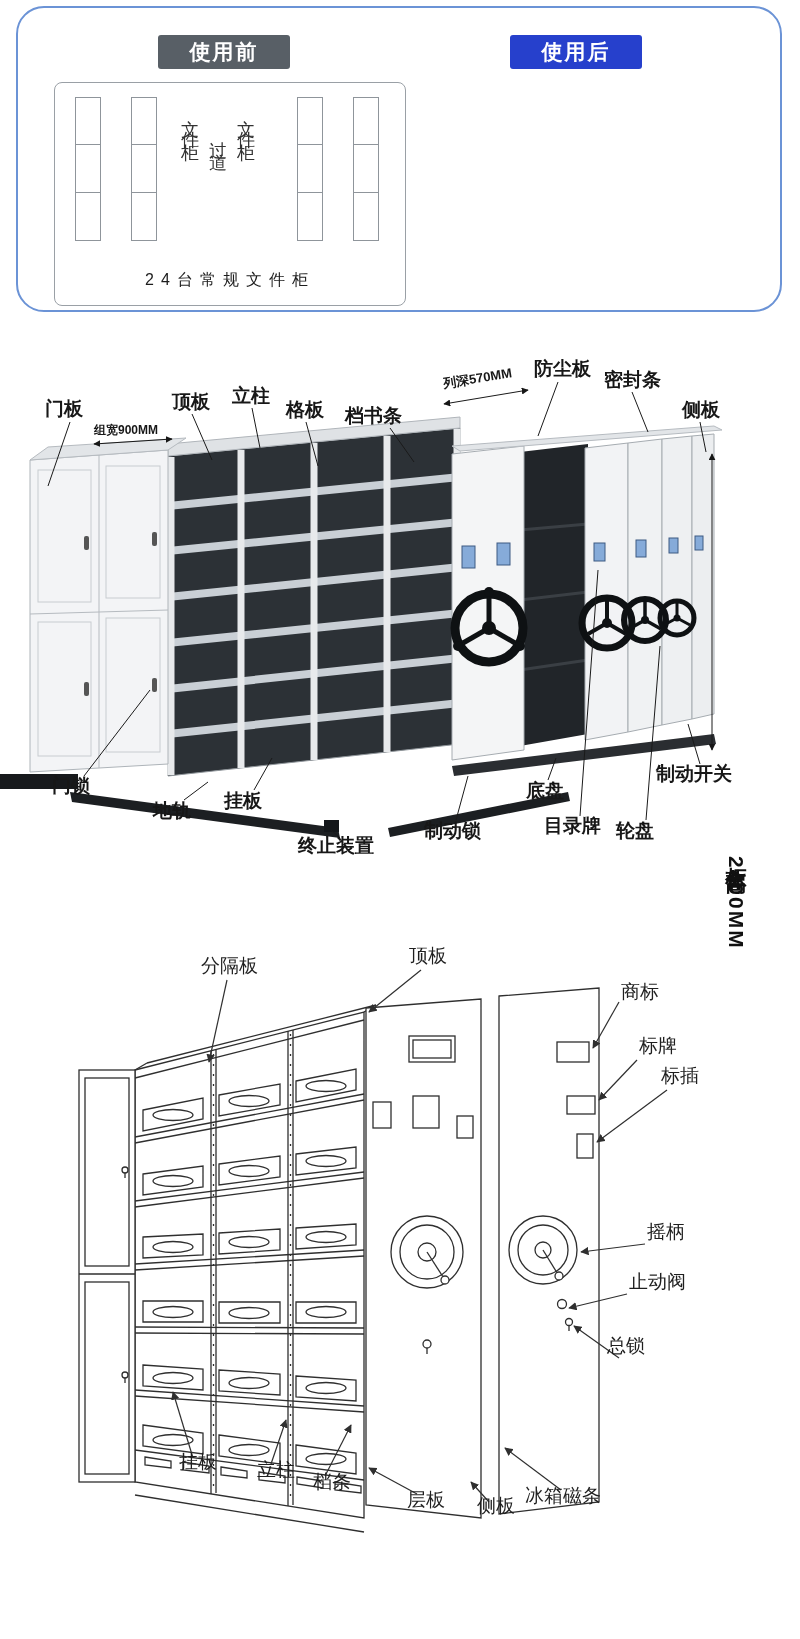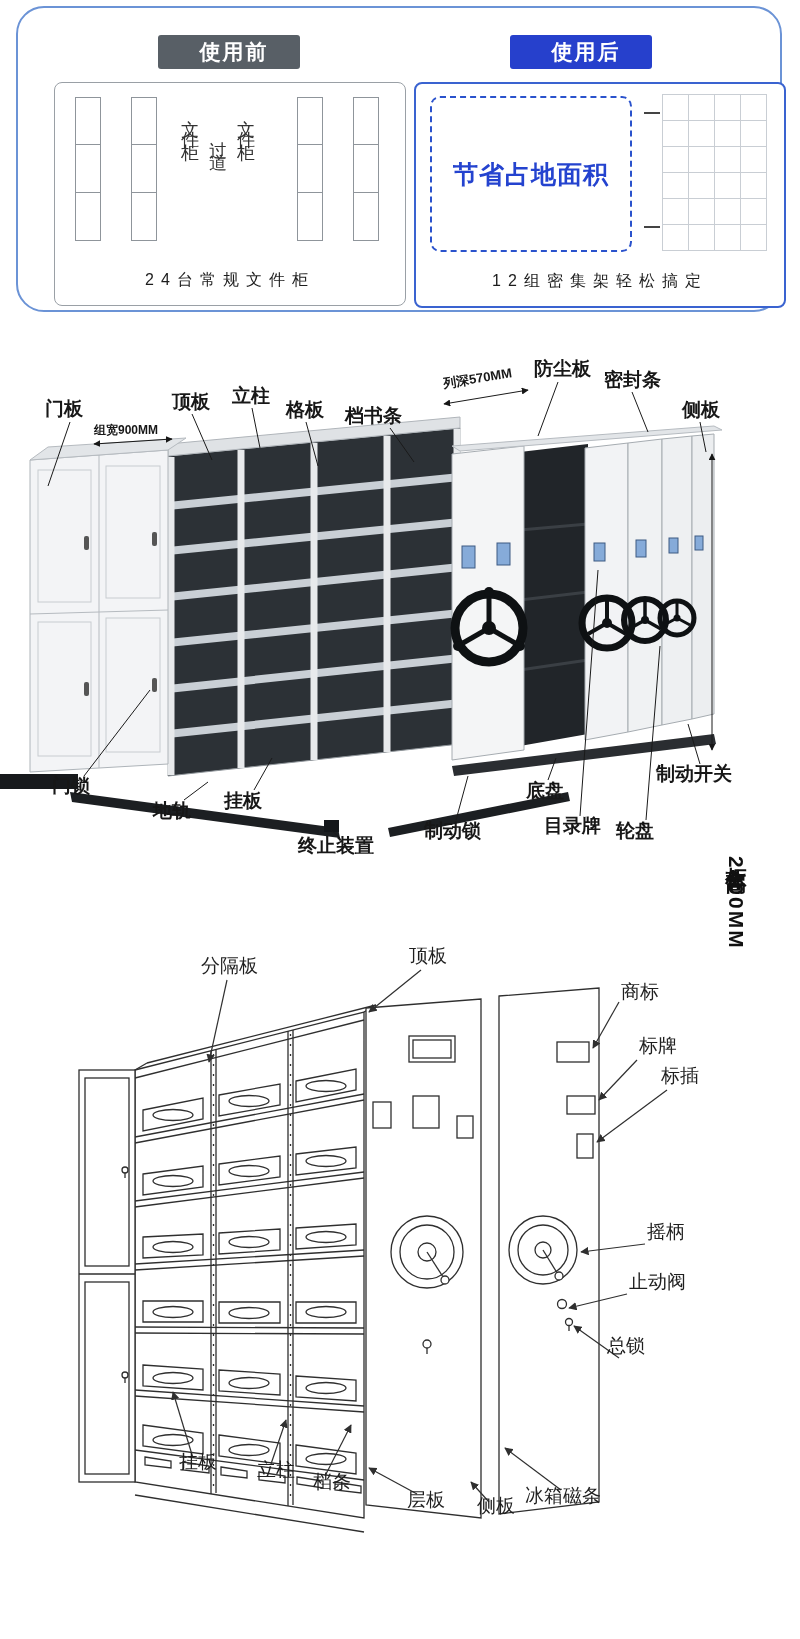--- a/index.html
+++ b/index.html
@@ -3,21 +3,21 @@
 <meta charset="utf-8">
 <style>
   html,body{margin:0;padding:0;background:#fff;}
   body{font-family:"Liberation Sans","DejaVu Sans",sans-serif;}
   .page{position:relative;width:800px;height:1639px;background:#fff;overflow:hidden;}
 
   
   .compare-border{position:absolute;left:16px;top:6px;width:762px;height:302px;
     border:2px solid #6b93d6;border-radius:28px;}
   .badge{position:absolute;width:132px;height:34px;display:flex;align-items:center;justify-content:center;
-    color:#fff;font-size:21px;font-weight:700;letter-spacing:2px;border-radius:3px;z-index:3;padding-left:10px;}
+    color:#fff;font-size:21px;font-weight:700;letter-spacing:2px;border-radius:3px;z-index:3;}
   .badge.before{left:140px;top:27px;background:#585f66;}
   .badge.after{left:492px;top:27px;background:#2640cc;}
   .panel{position:absolute;top:74px;height:222px;background:#fff;border-radius:8px;}
   .panel.left{left:36px;width:350px;border:1px solid #9aa0a6;}
   .panel.right{left:396px;width:368px;border:2px solid #3a63d0;}
   .stack{position:absolute;width:26px;top:14px;}
   .stack .cell{width:26px;height:48px;border:1px solid #8f959b;border-top:none;box-sizing:border-box;background:#fff;}
   .stack .cell:first-child{border-top:1px solid #8f959b;}
   .vtext{position:absolute;writing-mode:vertical-rl;text-orientation:upright;font-size:18px;color:#333;
     letter-spacing:12px;line-height:1;}
@@ -77,29 +77,20 @@
         <div class="cell"></div>
           <div class="cell"></div>
           <div class="cell"></div>
       </div>
       <div class="vtext" style="left:126px;top:22px">文件柜</div>
       <div class="vtext" style="left:154px;top:44px">过道</div>
       <div class="vtext" style="left:182px;top:22px">文件柜</div>
       <div class="caption">24台常规文件柜</div>
     </div>
 
-    <div class="panel right">
-      <div class="dashed-box">
-        <span>节省占地面积</span>
-      </div>
-      <div class="floor-grid"></div>
-      <div class="tick" style="left:228px;top:28px"></div>
-      <div class="tick" style="left:228px;top:142px"></div>
-      <div class="caption">12组密集架轻松搞定</div>
-    </div>
   </div>
 
   <div class="photo-wrap">
     <svg width="800" height="570" viewBox="0 0 800 570">
       <defs>
         <marker id="arrA" viewBox="0 0 10 10" refX="9" refY="5" markerWidth="7" markerHeight="7" orient="auto-start-reverse">
           <path d="M0,0 L10,5 L0,10 z" fill="#171717"></path>
         </marker>
       </defs>
 

